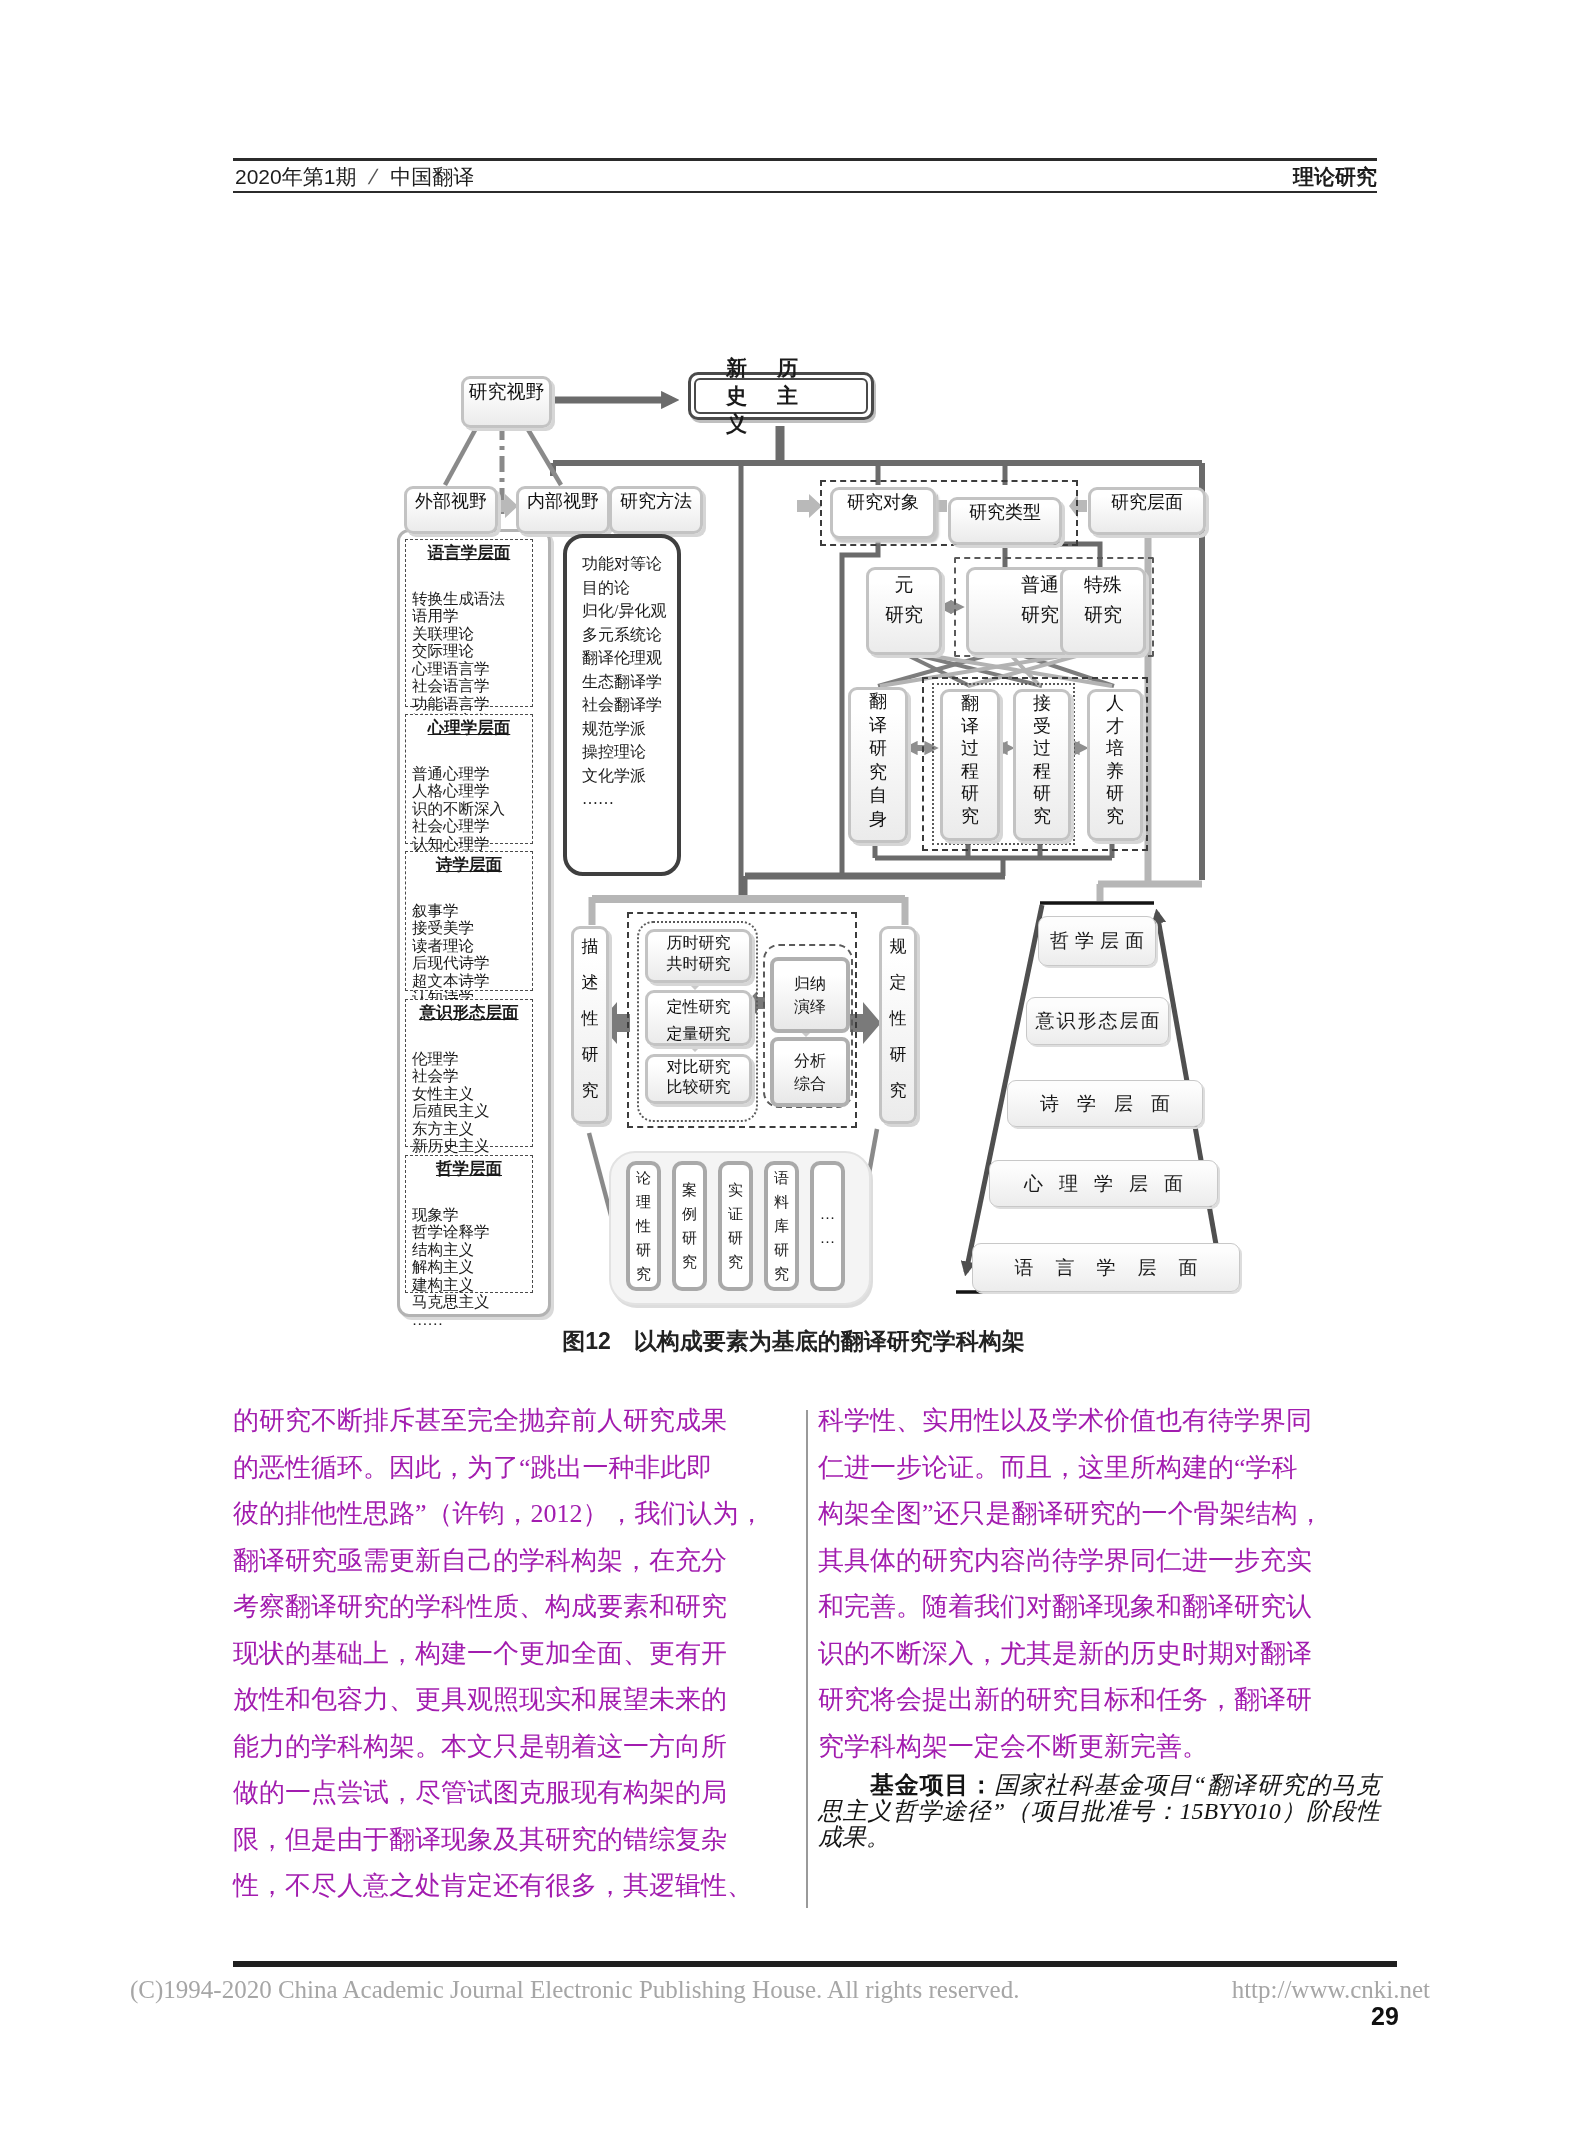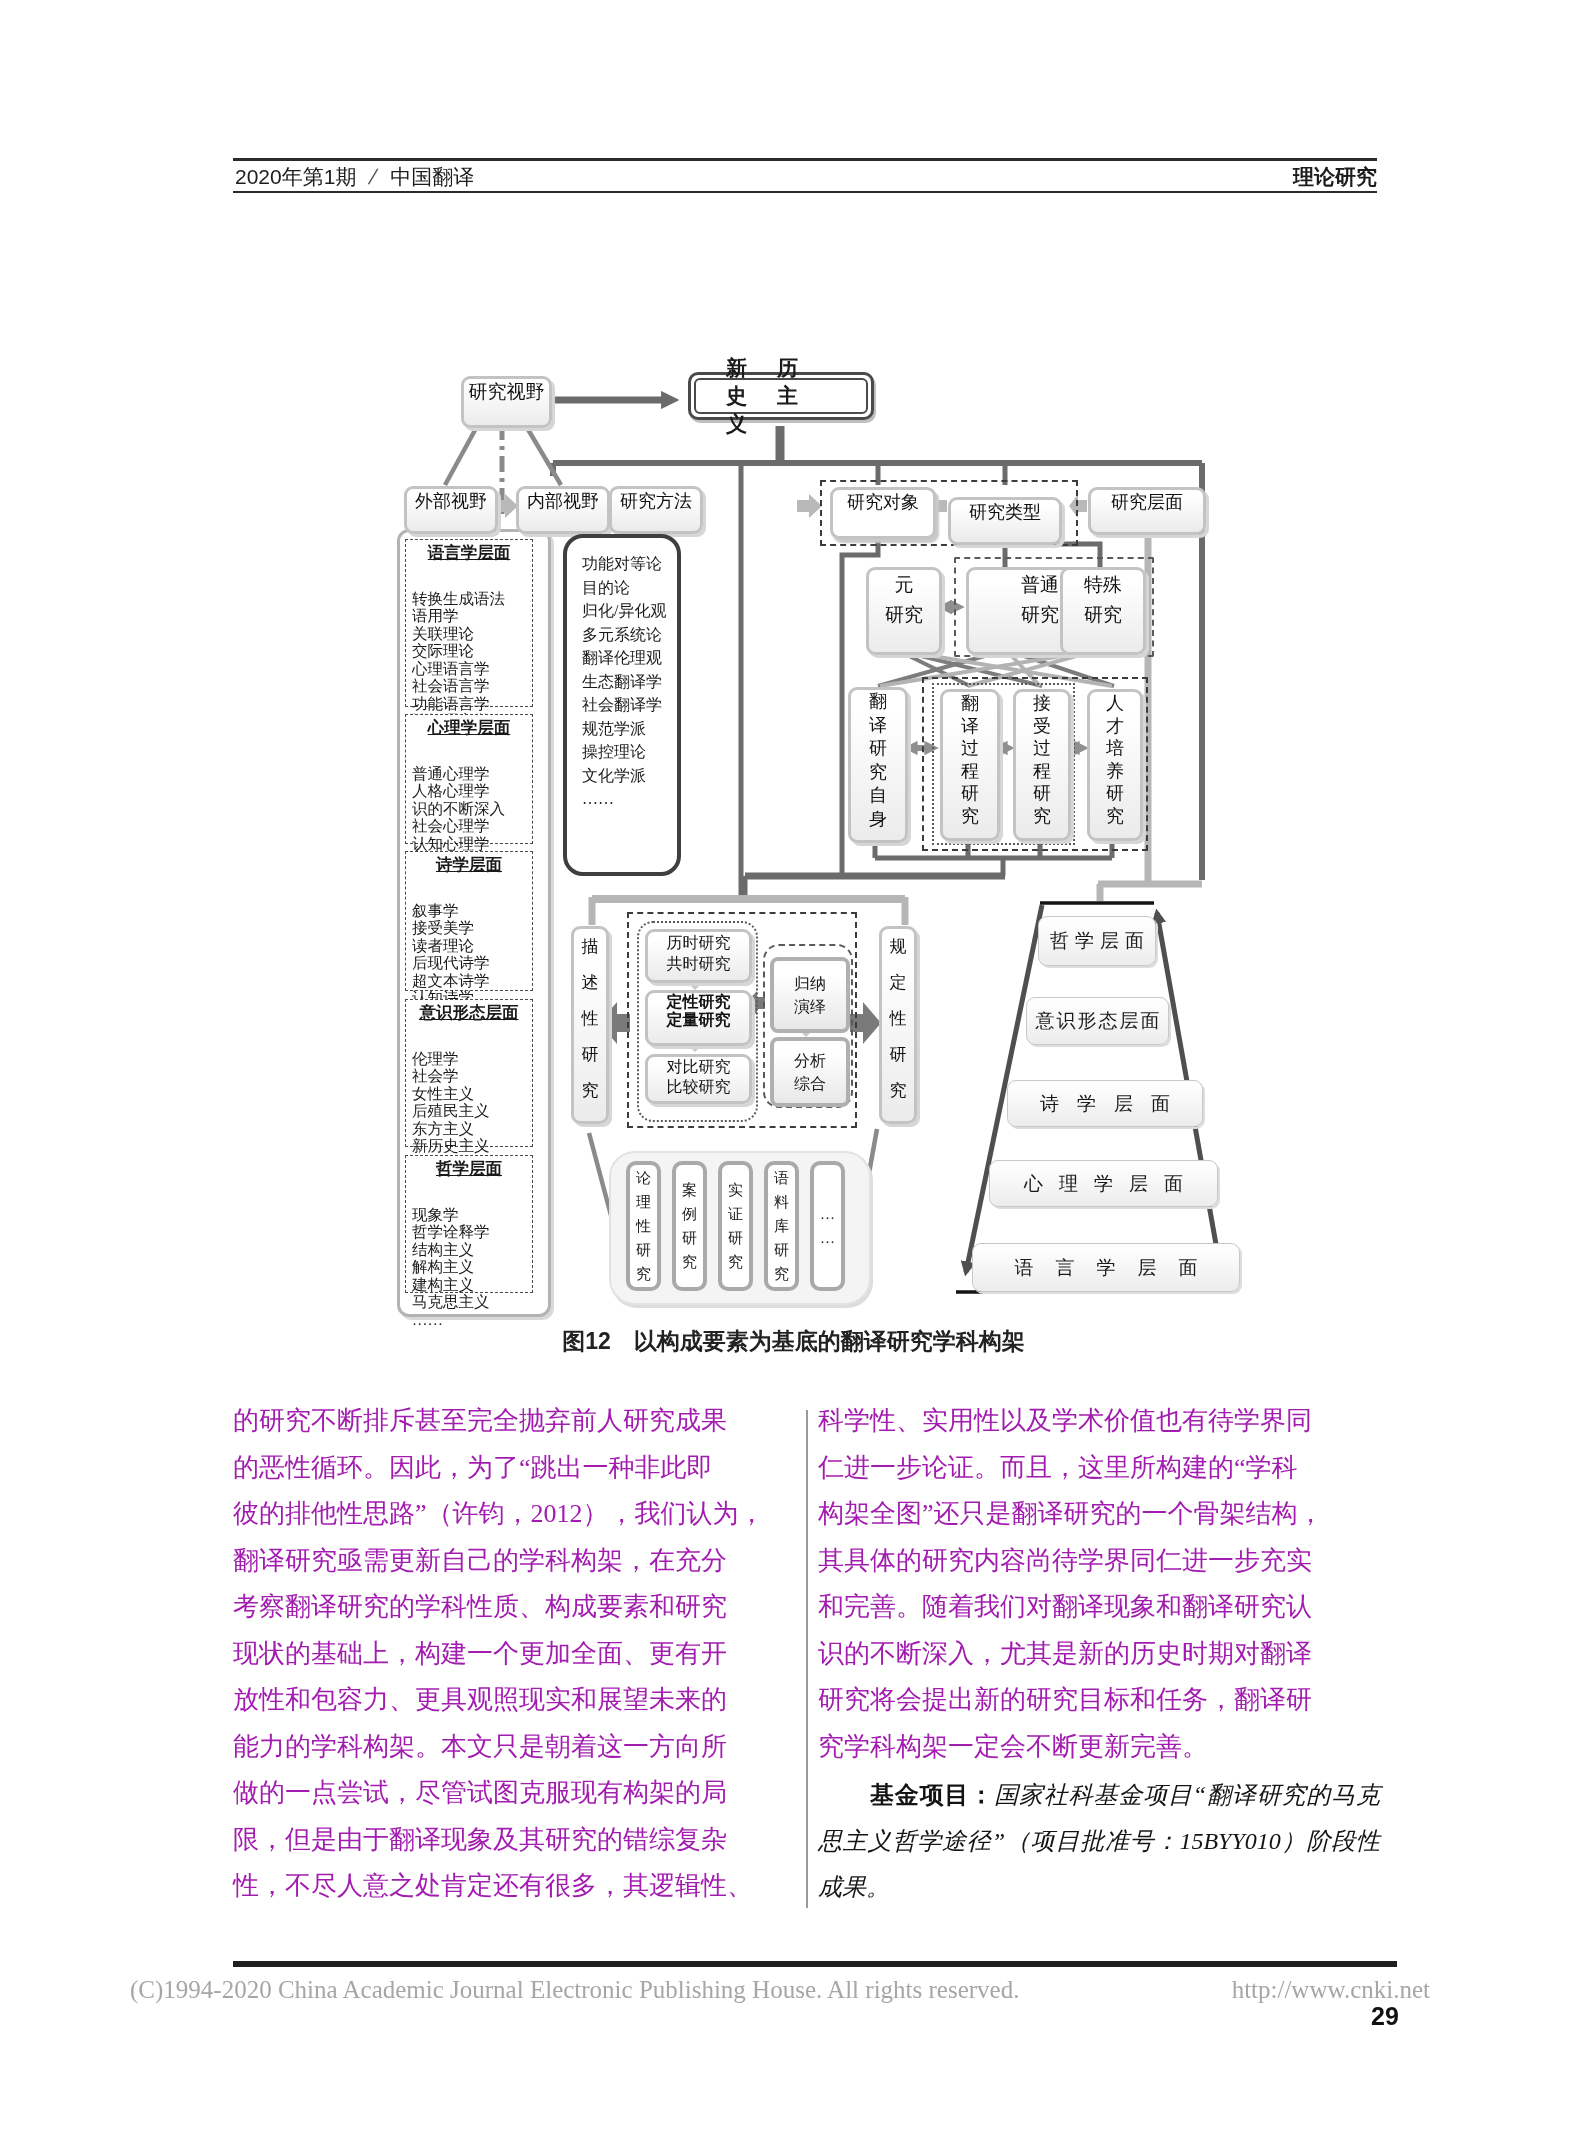--- a/index.html
+++ b/index.html
@@ -43,21 +43,21 @@
   .pillwrap{position:absolute;border:2px solid #e2e2e2;border-radius:26px;background:#f4f4f4;
       box-shadow:2px 3px 0 #ddd;z-index:3;}
   .pyr{position:absolute;border:1.5px solid #c8c8c8;border-radius:9px;
       background:linear-gradient(180deg,#fdfdfd 15%,#ececec 100%);box-shadow:2px 2px 0 #ddd;
       display:flex;align-items:center;justify-content:center;font-size:19px;z-index:3;}
   .caption{position:absolute;left:0;width:1587px;text-align:center;
       font-family:"Liberation Sans","DejaVu Sans",sans-serif;font-weight:bold;font-size:23px;color:#222;}
   
   .col{position:absolute;width:562px;font-size:26px;line-height:46.5px;text-align:justify;
       white-space:pre-line;color:#a21caf;}
-  .fund{position:absolute;width:562px;font-size:24px;line-height:46px;text-indent:52px;
+  .fund{position:absolute;width:562px;font-size:24px;line-height:26px;text-indent:52px;
       text-align:justify;color:#141414;}
   .fund .lbl{font-family:"Liberation Sans","DejaVu Sans",sans-serif;font-weight:bold;font-style:normal;}
   .fund .txt{font-style:italic;}
   .divider{position:absolute;width:2px;background:#9a9a9a;}
   
   .copy{position:absolute;display:flex;justify-content:space-between;color:#a6a6a6;
       font-size:25px;font-family:"Liberation Serif","DejaVu Serif",serif;}
   .pageno{position:absolute;font-weight:bold;font-size:25px;color:#111;
       font-family:"Liberation Sans","DejaVu Sans",sans-serif;}
   svg{z-index:1;}
@@ -317,21 +317,21 @@
     <span class="vb">描
 述
 性
 研
 究</span></div>
   <div class="dash" style="left:627px;top:912px;width:226px;height:212px;"></div>
   <div class="dot" style="left:637px;top:921px;width:117px;height:197px;border-radius:16px;"></div>
   <div class="lb vb" style="left:645px;top:929px;width:101px;height:48px;font-size:16px;line-height:21px;">
     <span class="vb">历时研究
 共时研究</span></div>
-  <div class="lb vb" style="left:645px;top:990px;width:101px;height:50px;font-size:16px;line-height:18px;font-weight:bold;">
+  <div class="lb vb" style="left:645px;top:990px;width:101px;height:50px;font-size:16px;line-height:27px;">
     <span class="vb">定性研究
 定量研究</span></div>
   <div class="lb vb" style="left:645px;top:1054px;width:101px;height:44px;font-size:16px;line-height:20px;">
     <span class="vb">对比研究
 比较研究</span></div>
   <div class="dashdot" style="left:763px;top:944px;width:86px;height:160px;border-radius:16px;"></div>
   <div class="gb" style="left:770px;top:957px;width:72px;height:68px;line-height:23px;">
     <span class="vb">归纳
 演绎</span></div>
   <div class="gb" style="left:770px;top:1037px;width:72px;height:62px;line-height:23px;">

